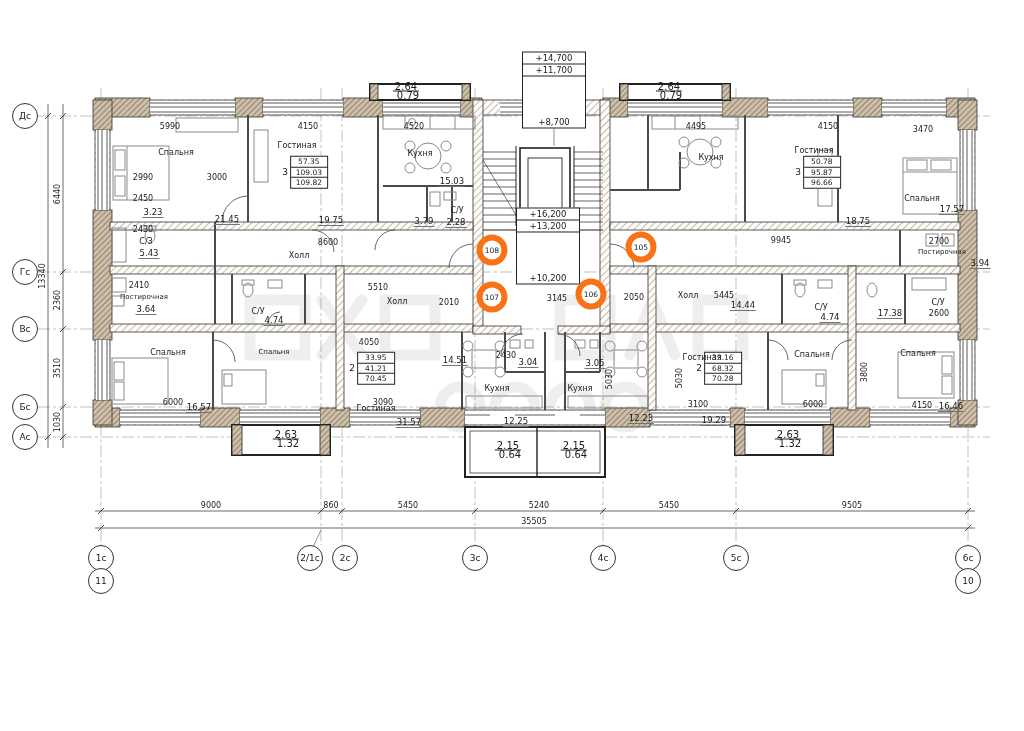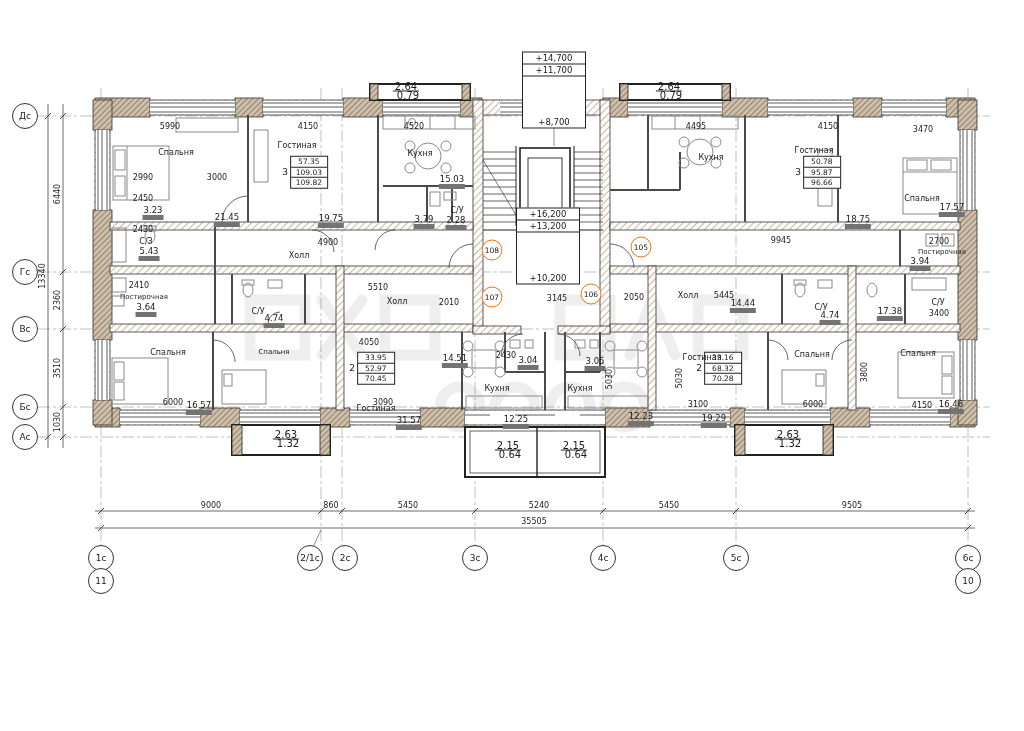--- a/index.html
+++ b/index.html
@@ -2,29 +2,29 @@
 <html><head>
 <meta charset="utf-8">
 <style>
   html,body{margin:0;padding:0;background:#fff;}
   #canvas{position:relative;width:1024px;height:731px;background:#fff;overflow:hidden;
           font-family:"DejaVu Sans", sans-serif;color:#1a1a1a;}
   svg{position:absolute;left:0;top:0;}
   .lbl{position:absolute;transform:translate(-50%,-50%);font-size:8px;line-height:9px;
        white-space:nowrap;color:#1a1a1a;}
   .rm{font-size:8px;color:#222;}
-  .area{border-bottom:5px solid #737373;padding:0 1px;font-size:8.5px;}
+  .area{border-bottom:1px solid #737373;padding:0 1px;font-size:8.5px;}
   .dim{font-size:8px;color:#222;}
   .rot{transform:translate(-50%,-50%) rotate(-90deg);}
   .frac{position:absolute;transform:translate(-50%,-50%);text-align:right;font-size:10px;line-height:8px;}
   .frac .num{border-bottom:1px solid #222;padding:0 2px;display:block;}
   .frac .den{display:block;}
   .axc{position:absolute;width:24px;height:24px;border:1px solid #333;border-radius:50%;background:#fff;
        display:flex;align-items:center;justify-content:center;font-size:9px;transform:translate(-50%,-50%);}
-  .unitc{position:absolute;width:19px;height:19px;border:1px solid #f97316;border-radius:50%;background:#fff;
+  .unitc{position:absolute;width:19px;height:19px;border:6px solid #f97316;border-radius:50%;background:#fff;
        display:flex;align-items:center;justify-content:center;font-size:7.5px;transform:translate(-50%,-50%);}
   .stamp{position:absolute;transform:translate(-50%,-50%);display:flex;align-items:center;gap:2px;}
   .stamp .srooms{font-size:9px;}
   .svals{border:1px solid #222;background:#fff;}
   .svals div{border-bottom:1px solid #222;padding:0 3px;font-size:7.5px;line-height:9.5px;text-align:center;min-width:30px;}
   .svals div:last-child{border-bottom:none;}
   .elev{position:absolute;transform:translate(-50%,-50%);border:1px solid #222;background:#fff;width:62px;}
   .elev div{border-bottom:1px solid #222;font-size:8.5px;line-height:11px;text-align:center;}
   .elev div:last-child{border-bottom:none;margin-top:40px;}
 </style>
@@ -439,21 +439,21 @@
     <div class="svals">
         <div>50.78</div>
         <div>95.87</div>
         <div>96.66</div>
       </div>
   </div>
   <div class="stamp" style="left:372px;top:368px">
     <span class="srooms">2</span>
     <div class="svals">
         <div>33.95</div>
-        <div>52.97</div>
+        <div>41.21</div>
         <div>70.45</div>
       </div>
   </div>
   <div class="stamp" style="left:719px;top:368px">
     <span class="srooms">2</span>
     <div class="svals">
         <div>33.16</div>
         <div>68.32</div>
         <div>70.28</div>
       </div>
@@ -489,21 +489,21 @@
   <span class="lbl area" style="left:714px;top:421px">19.29</span>
   <span class="lbl rm" style="left:812px;top:354px">Спальня</span>
   <span class="lbl rm" style="left:918px;top:353px">Спальня</span>
   <span class="lbl area" style="left:951px;top:407px">16.46</span>
   <span class="lbl rm" style="left:711px;top:157px">Кухня</span>
   <span class="lbl rm" style="left:814px;top:150px">Гостиная</span>
   <span class="lbl area" style="left:858px;top:222px">18.75</span>
   <span class="lbl rm" style="left:922px;top:198px">Спальня</span>
   <span class="lbl area" style="left:952px;top:210px">17.57</span>
   <span class="lbl rm" style="left:942px;top:252px;font-size:7px">Постирочная</span>
-  <span class="lbl area" style="left:920px;top:264px">3.94</span>
+  <span class="lbl area" style="left:980px;top:264px">3.94</span>
   <span class="lbl rm" style="left:821px;top:307px">С/У</span>
   <span class="lbl area" style="left:830px;top:318px">4.74</span>
   <span class="lbl rm" style="left:938px;top:302px">С/У</span>
 
   <span class="lbl area" style="left:153px;top:213px">3.23</span>
   <span class="lbl area" style="left:424px;top:222px">3.79</span>
   <span class="lbl area" style="left:528px;top:363px">3.04</span>
   <span class="lbl area" style="left:595px;top:364px">3.05</span>
   <span class="lbl area" style="left:455px;top:361px">14.51</span>
   <span class="lbl area" style="left:743px;top:306px">14.44</span>
@@ -513,38 +513,38 @@
   <span class="lbl dim" style="left:308px;top:126px">4150</span>
   <span class="lbl dim" style="left:414px;top:126px">4520</span>
   <span class="lbl dim" style="left:696px;top:126px">4495</span>
   <span class="lbl dim" style="left:828px;top:126px">4150</span>
   <span class="lbl dim" style="left:923px;top:129px">3470</span>
   <span class="lbl dim" style="left:143px;top:177px">2990</span>
   <span class="lbl dim" style="left:217px;top:177px">3000</span>
   <span class="lbl dim" style="left:143px;top:198px">2450</span>
   <span class="lbl dim" style="left:143px;top:229px">2430</span>
   <span class="lbl dim" style="left:139px;top:285px">2410</span>
-  <span class="lbl dim" style="left:328px;top:242px">4900</span>
+  <span class="lbl dim" style="left:328px;top:242px">8600</span>
   <span class="lbl dim" style="left:781px;top:240px">9945</span>
   <span class="lbl dim" style="left:939px;top:241px">2700</span>
   <span class="lbl dim" style="left:378px;top:287px">5510</span>
   <span class="lbl dim" style="left:449px;top:302px">2010</span>
   <span class="lbl dim" style="left:634px;top:297px">2050</span>
   <span class="lbl dim" style="left:557px;top:298px">3145</span>
   <span class="lbl dim" style="left:369px;top:342px">4050</span>
   <span class="lbl dim" style="left:173px;top:402px">6000</span>
   <span class="lbl dim" style="left:383px;top:402px">3090</span>
   <span class="lbl dim" style="left:698px;top:404px">3100</span>
   <span class="lbl dim" style="left:813px;top:404px">6000</span>
   <span class="lbl dim" style="left:922px;top:405px">4150</span>
   <span class="lbl dim" style="left:506px;top:355px">2430</span>
   <span class="lbl dim rot" style="left:609px;top:379px">5030</span>
   <span class="lbl dim rot" style="left:679px;top:378px">5030</span>
   <span class="lbl dim rot" style="left:864px;top:372px">3800</span>
-  <span class="lbl dim" style="left:939px;top:313px">3400</span>
+  <span class="lbl dim" style="left:939px;top:313px">2600</span>
   <span class="lbl dim" style="left:724px;top:295px">5445</span>
 
   <div class="frac" style="left:406px;top:91px">
     <span class="num">2.64</span>
       <span class="den">0.79</span>
   </div>
   <div class="frac" style="left:669px;top:91px">
     <span class="num">2.64</span>
       <span class="den">0.79</span>
   </div>

